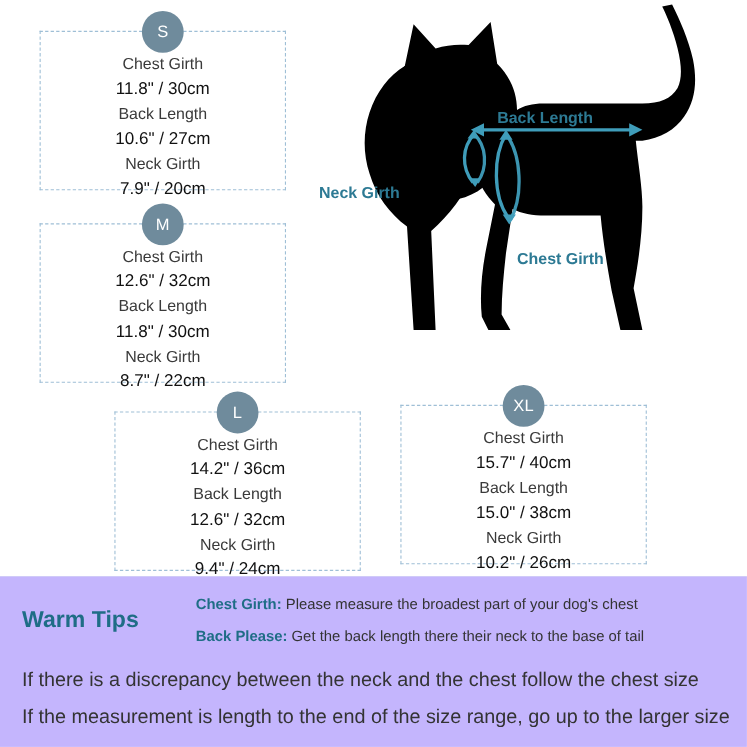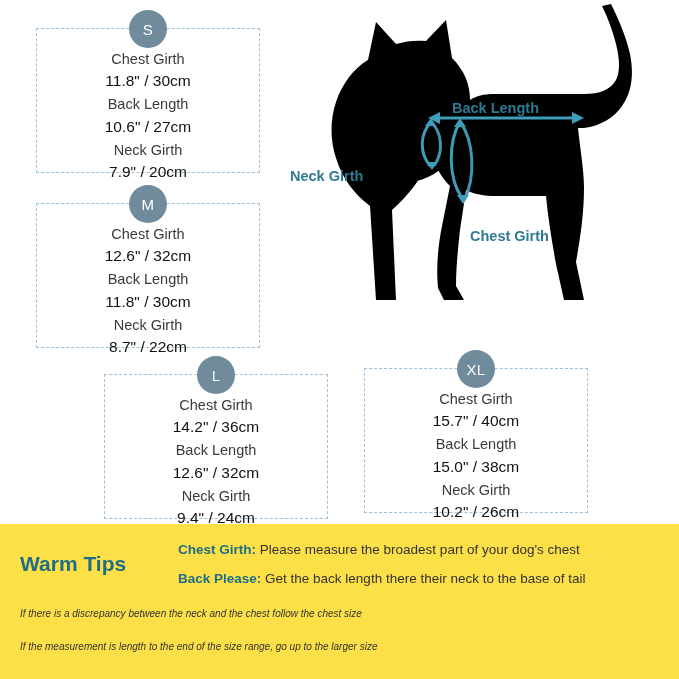--- a/index.html
+++ b/index.html
@@ -85,21 +85,21 @@
   #lbl-neck-girth  { left: 6px;   top: 168px; }
   #lbl-chest-girth { left: 186px; top: 228px; }
 
   
   #tips {
     position: absolute;
     left: 0;
     top: 524px;
     width: 679px;
     height: 155px;
-    background: #fde047;
+    background: #c4b5fd;
   }
   #tips-title {
     position: absolute;
     left: 20px;
     top: 28px;
     font-size: 21px;
     color: #1f6d86;
     font-weight: bold;
   }
   .tip-row {
@@ -111,24 +111,23 @@
   }
   .tip-key {
     color: #1f6d86;
     font-weight: bold;
   }
   #tip-1 { top: 18px; }
   #tip-2 { top: 47px; }
   .tip-line {
     position: absolute;
     left: 20px;
-    font-size: 10px;
+    font-size: 18px;
     color: #333333;
     white-space: nowrap;
-    font-style: italic;
   }
   #tip-3 { top: 84px; }
   #tip-4 { top: 117px; }
 
   .divider {
     position: absolute;
     left: 0;
     top: 524px;
     width: 679px;
     height: 1px;

